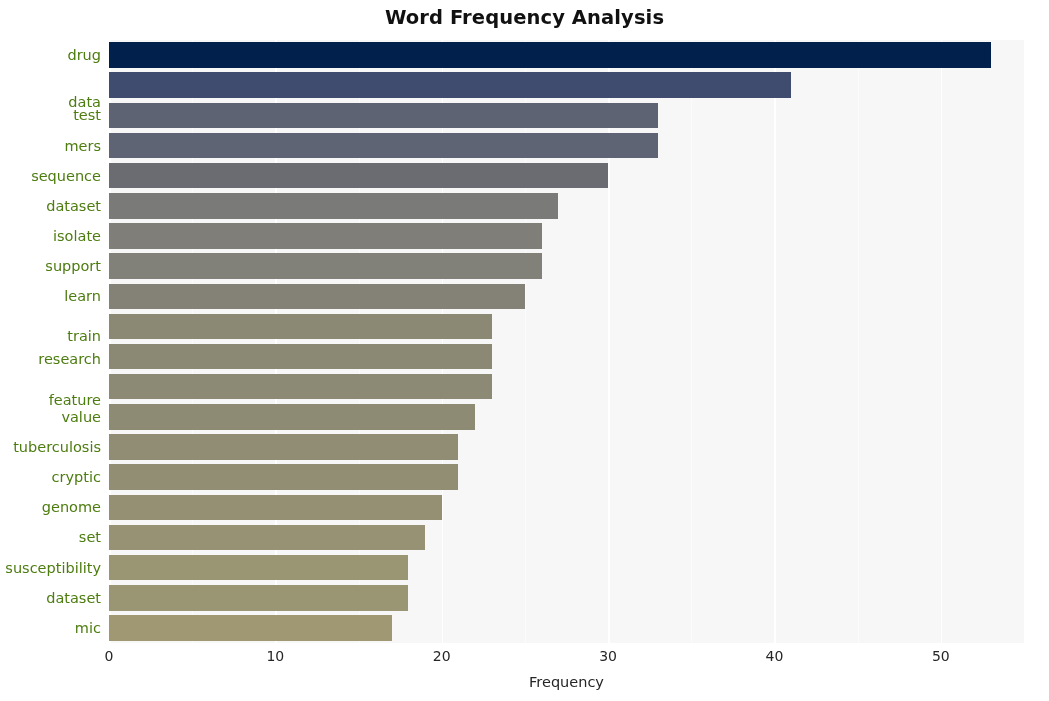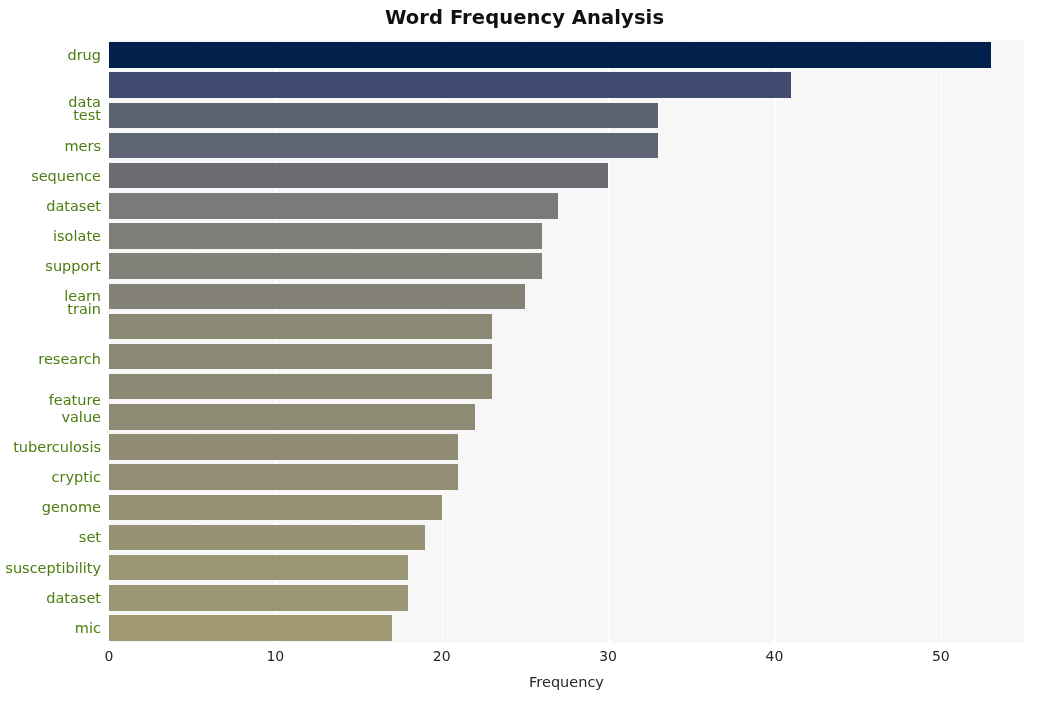--- a/index.html
+++ b/index.html
@@ -200,21 +200,21 @@
   <div id="y-tick-labels">
       <div class="y-tick-label" style="top: 15.075px;">drug</div>
       <div class="y-tick-label" style="top: 62px;">data</div>
       <div class="y-tick-label" style="top: 75.375px;">test</div>
       <div class="y-tick-label" style="top: 105.525px;">mers</div>
       <div class="y-tick-label" style="top: 135.675px;">sequence</div>
       <div class="y-tick-label" style="top: 165.825px;">dataset</div>
       <div class="y-tick-label" style="top: 195.975px;">isolate</div>
       <div class="y-tick-label" style="top: 226.125px;">support</div>
       <div class="y-tick-label" style="top: 256.275px;">learn</div>
-      <div class="y-tick-label" style="top: 269px;">train</div>
+      <div class="y-tick-label" style="top: 296px;">train</div>
       <div class="y-tick-label" style="top: 319px;">research</div>
       <div class="y-tick-label" style="top: 360px;">feature</div>
       <div class="y-tick-label" style="top: 376.875px;">value</div>
       <div class="y-tick-label" style="top: 407.025px;">tuberculosis</div>
       <div class="y-tick-label" style="top: 437.175px;">cryptic</div>
       <div class="y-tick-label" style="top: 467.325px;">genome</div>
       <div class="y-tick-label" style="top: 497.475px;">set</div>
       <div class="y-tick-label" style="top: 527.625px;">susceptibility</div>
       <div class="y-tick-label" style="top: 557.775px; margin-left: 32px;">dataset</div>
       <div class="y-tick-label" style="top: 587.925px;">mic</div>

